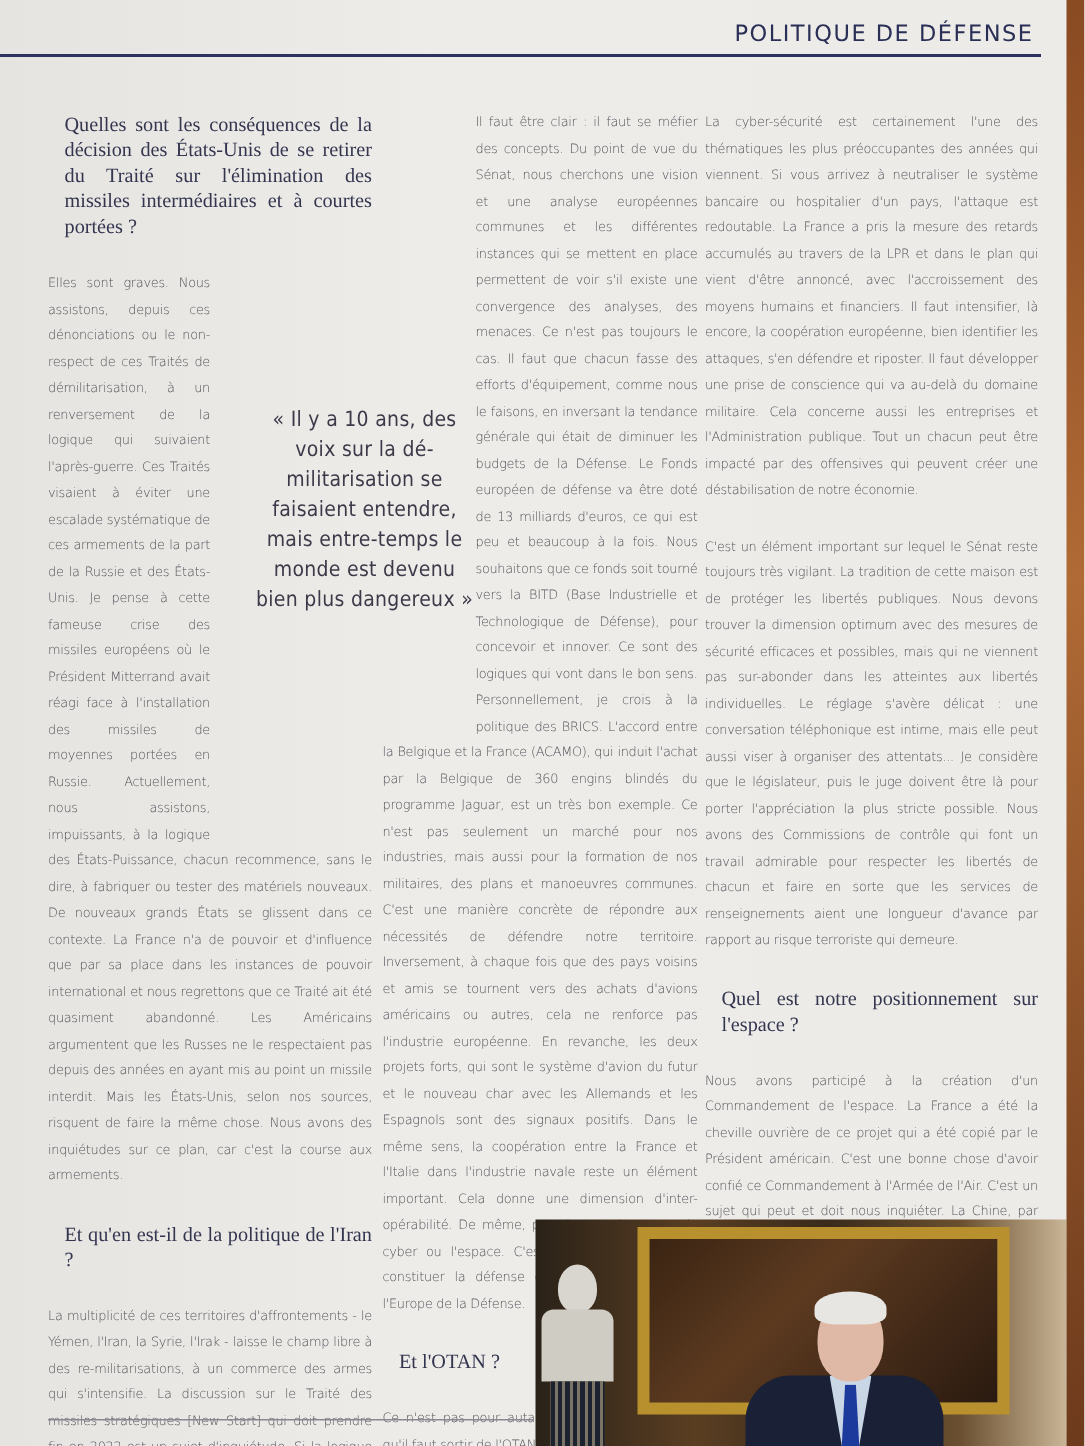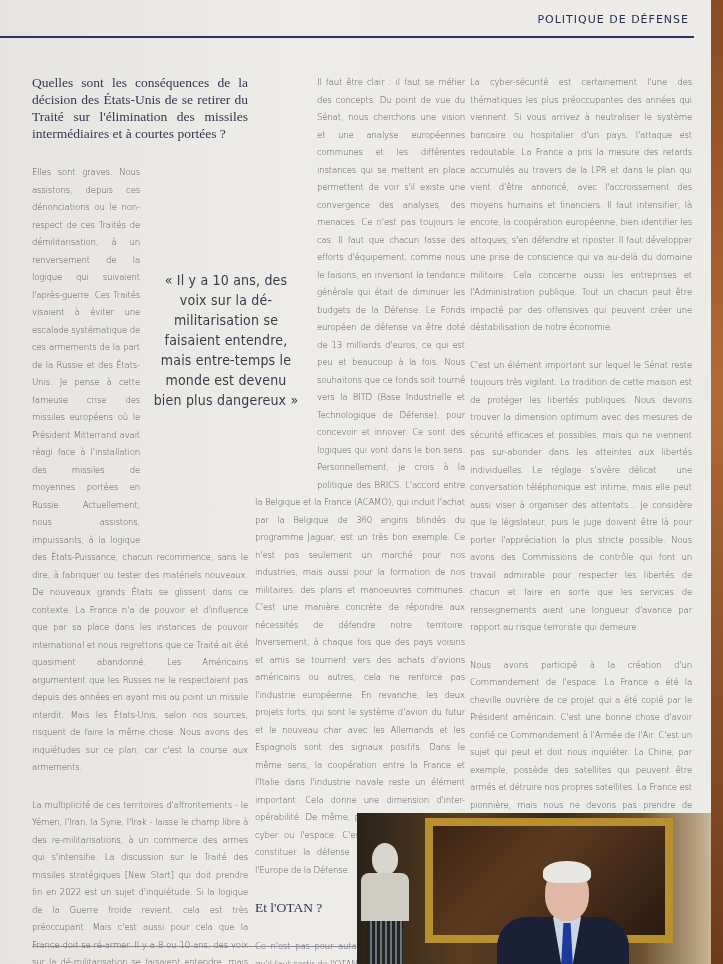--- a/index.html
+++ b/index.html
@@ -12,41 +12,41 @@
   .edge-right {
     position:absolute; right:0; top:0; width:12px; height:964px;
     background: linear-gradient(180deg,#8a4a22 0%, #b06a35 40%, #6d3a1c 100%);
   }
   .page {
     position:absolute; left:0; top:0; width:711px; height:964px;
     background: linear-gradient(90deg, #e6e4e1 0%, #eeece9 40%, #ecebe8 100%);
   }
   .header-title {
     position:absolute; right:22px; top:13px;
-    font-family: "DejaVu Sans", sans-serif; font-size:11px; letter-spacing:1px;
+    font-family: "DejaVu Sans", sans-serif; font-size:15px; letter-spacing:1px;
     color:#2a2f55;
   }
   .header-rule {
     position:absolute; left:0; top:36px; width:694px; height:2px; background:#2d3260;
   }
   .col { position:absolute; top:74px; }
   .col1 { left:32px; width:216px; }
   .col2 { left:255px; width:210px; }
   .col3 { left:470px; width:222px; }
   .q {
     font-family: "Liberation Serif", serif; font-size:13.5px; line-height:17px;
-    color:#343650; text-align:justify; margin:0 0 22px 0;
+    color:#343650; text-align:justify; margin:0 0 22px 11px;
   }
   .p {
     font-family: "DejaVu Sans", sans-serif; font-size:8.6px; line-height:17.5px;
     color:#55525a; text-align:justify; margin:0 0 20px 0; font-weight:300;
     letter-spacing:-0.2px;
   }
   .pullquote {
-    position:absolute; left:151px; top:270px; width:150px; text-align:center;
+    position:absolute; left:168px; top:270px; width:150px; text-align:center;
     font-family: "DejaVu Sans Condensed", "DejaVu Sans", sans-serif;
     font-size:14px; line-height:20px; color:#3c3a48; letter-spacing:0.2px;
   }
   .wrap-left { float:right; width:108px; height:196px; }
   .wrap-right { float:left; width:62px; height:196px; }
   .bottom-rule { position:absolute; left:32px; top:946px; width:324px; height:1px; background:#8a8790; }
   .photo {
     position:absolute; left:357px; top:813px; width:354px; height:151px; overflow:hidden;
     background: linear-gradient(90deg,#2a2218 0%, #5a3e22 30%, #3a2a1a 55%, #6a5030 80%, #c9b597 100%);
   }
@@ -66,36 +66,38 @@
 <body>
 
 <div class="page">
   <div class="header-title">POLITIQUE DE DÉFENSE</div>
   <div class="header-rule"></div>
 
   <div class="col col1">
     <p class="q">Quelles sont les conséquences de la décision des États-Unis de se retirer du Traité sur l'élimination des missiles intermédiaires et à courtes portées ?</p>
     <div class="wrap-left" style="margin-top:178px"></div>
     <p class="p">Elles sont graves. Nous assistons, depuis ces dénonciations ou le non-respect de ces Traités de démilitarisation, à un renversement de la logique qui suivaient l'après-guerre. Ces Traités visaient à éviter une escalade systématique de ces armements de la part de la Russie et des États-Unis. Je pense à cette fameuse crise des missiles européens où le Président Mitterrand avait réagi face à l'installation des missiles de moyennes portées en Russie. Actuellement, nous assistons, impuissants, à la logique des États-Puissance, chacun recommence, sans le dire, à fabriquer ou tester des matériels nouveaux. De nouveaux grands États se glissent dans ce contexte. La France n'a de pouvoir et d'influence que par sa place dans les instances de pouvoir international et nous regrettons que ce Traité ait été quasiment abandonné. Les Américains argumentent que les Russes ne le respectaient pas depuis des années en ayant mis au point un missile interdit. Mais les États-Unis, selon nos sources, risquent de faire la même chose. Nous avons des inquiétudes sur ce plan, car c'est la course aux armements.</p>
+    <p class="q">Et qu'en est-il de la politique de l'Iran ?</p>
     <p class="p">La multiplicité de ces territoires d'affrontements - le Yémen, l'Iran, la Syrie, l'Irak - laisse le champ libre à des re-militarisations, à un commerce des armes qui s'intensifie. La discussion sur le Traité des missiles stratégiques [New Start] qui doit prendre fin en 2022 est un sujet d'inquiétude. Si la logique de la Guerre froide revient, cela est très préoccupant. Mais c'est aussi pour cela que la France doit se ré-armer. Il y a 8 ou 10 ans, des voix sur la dé-militarisation se faisaient entendre, mais entre-temps le monde est devenu bien plus dangereux.</p>
 
   </div>
 
   <div class="pullquote">« Il y a 10 ans, des voix sur la dé-militarisation se faisaient entendre, mais entre-temps le monde est devenu bien plus dangereux »</div>
 
   <div class="col col2">
     <div class="wrap-right" style="margin-top:214px"></div>
     <p class="p">Il faut être clair : il faut se méfier des concepts. Du point de vue du Sénat, nous cherchons une vision et une analyse européennes communes et les différentes instances qui se mettent en place permettent de voir s'il existe une convergence des analyses, des menaces. Ce n'est pas toujours le cas. Il faut que chacun fasse des efforts d'équipement, comme nous le faisons, en inversant la tendance générale qui était de diminuer les budgets de la Défense. Le Fonds européen de défense va être doté de 13 milliards d'euros, ce qui est peu et beaucoup à la fois. Nous souhaitons que ce fonds soit tourné vers la BITD (Base Industrielle et Technologique de Défense), pour concevoir et innover. Ce sont des logiques qui vont dans le bon sens. Personnellement, je crois à la politique des BRICS. L'accord entre la Belgique et la France (ACAMO), qui induit l'achat par la Belgique de 360 engins blindés du programme Jaguar, est un très bon exemple. Ce n'est pas seulement un marché pour nos industries, mais aussi pour la formation de nos militaires, des plans et manoeuvres communes. C'est une manière concrète de répondre aux nécessités de défendre notre territoire. Inversement, à chaque fois que des pays voisins et amis se tournent vers des achats d'avions américains ou autres, cela ne renforce pas l'industrie européenne. En revanche, les deux projets forts, qui sont le système d'avion du futur et le nouveau char avec les Allemands et les Espagnols sont des signaux positifs. Dans le même sens, la coopération entre la France et l'Italie dans l'industrie navale reste un élément important. Cela donne une dimension d'inter-opérabilité. De même, pour le renseignement, le cyber ou l'espace. C'est ainsi que nous allons constituer la défense de l'Europe et non pas l'Europe de la Défense.</p>
     <p class="q">Et l'OTAN ?</p>
     <p class="p" style="margin-right:100px">Ce n'est pas pour autant qu'il faut sortir de l'OTAN... Tous les efforts en faveur de la défense européenne sont complémentaires de notre appartenance à cette organisation, qui représente un cadre essentiel pour assurer et coordonner notre défense et notre sécurité. Simplement, nous entendons les Américains qui ne peuvent payer plus. Le parapluie américain ne peut pas nous protéger de tout. Il faut prendre nos responsabilités, car la dimension de repli des Américains n'est pas une façade et n'est pas dû non plus à cette Présidence, mais c'est un réflexe plus profond, motivé par leur indépendance énergétique qui les rend moins dépendants du pétrole. L'Europe doit s'engager à faire le plus de programmes communs, le plus de manoeuvres et d'échanges possibles...</p>
   </div>
 
   <div class="col col3">
     <p class="p">La cyber-sécurité est certainement l'une des thématiques les plus préoccupantes des années qui viennent. Si vous arrivez à neutraliser le système bancaire ou hospitalier d'un pays, l'attaque est redoutable. La France a pris la mesure des retards accumulés au travers de la LPR et dans le plan qui vient d'être annoncé, avec l'accroissement des moyens humains et financiers. Il faut intensifier, là encore, la coopération européenne, bien identifier les attaques, s'en défendre et riposter. Il faut développer une prise de conscience qui va au-delà du domaine militaire. Cela concerne aussi les entreprises et l'Administration publique. Tout un chacun peut être impacté par des offensives qui peuvent créer une déstabilisation de notre économie.</p>
     <p class="p">C'est un élément important sur lequel le Sénat reste toujours très vigilant. La tradition de cette maison est de protéger les libertés publiques. Nous devons trouver la dimension optimum avec des mesures de sécurité efficaces et possibles, mais qui ne viennent pas sur-abonder dans les atteintes aux libertés individuelles. Le réglage s'avère délicat : une conversation téléphonique est intime, mais elle peut aussi viser à organiser des attentats... Je considère que le législateur, puis le juge doivent être là pour porter l'appréciation la plus stricte possible. Nous avons des Commissions de contrôle qui font un travail admirable pour respecter les libertés de chacun et faire en sorte que les services de renseignements aient une longueur d'avance par rapport au risque terroriste qui demeure.</p>
+    <p class="q">Quel est notre positionnement sur l'espace ?</p>
     <p class="p"><span>Nous avons participé à la création d'un Commandement de l'espace. La France a été la cheville ouvrière de ce projet qui a été copié par le Président américain. C'est une bonne chose d'avoir confié ce Commandement à l'Armée de l'Air. C'est un sujet qui peut et doit nous inquiéter. La Chine, par exemple, possède des satellites qui peuvent être armés et détruire nos propres satellites. La France est pionnière, mais nous ne devons pas prendre de retard. Les dangers demeurent importants...</span></p>
 
   </div>
 
   <div class="bottom-rule"></div>
 
   <div class="photo">
     <div class="frame"></div>
     <div class="bust-head"></div>
     <div class="bust-body"></div>

